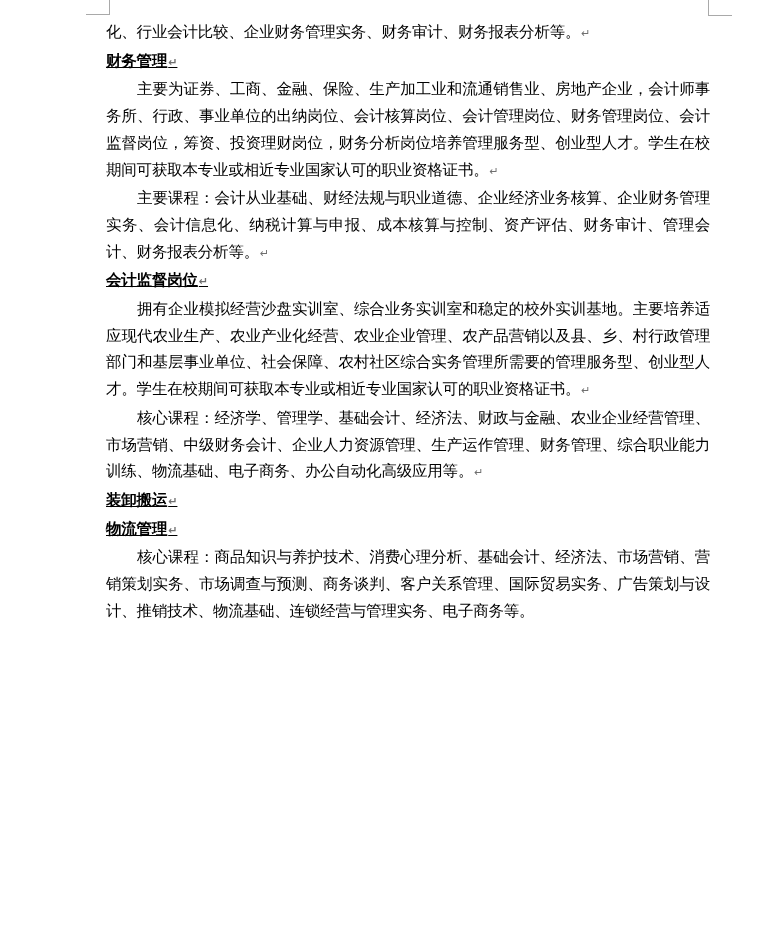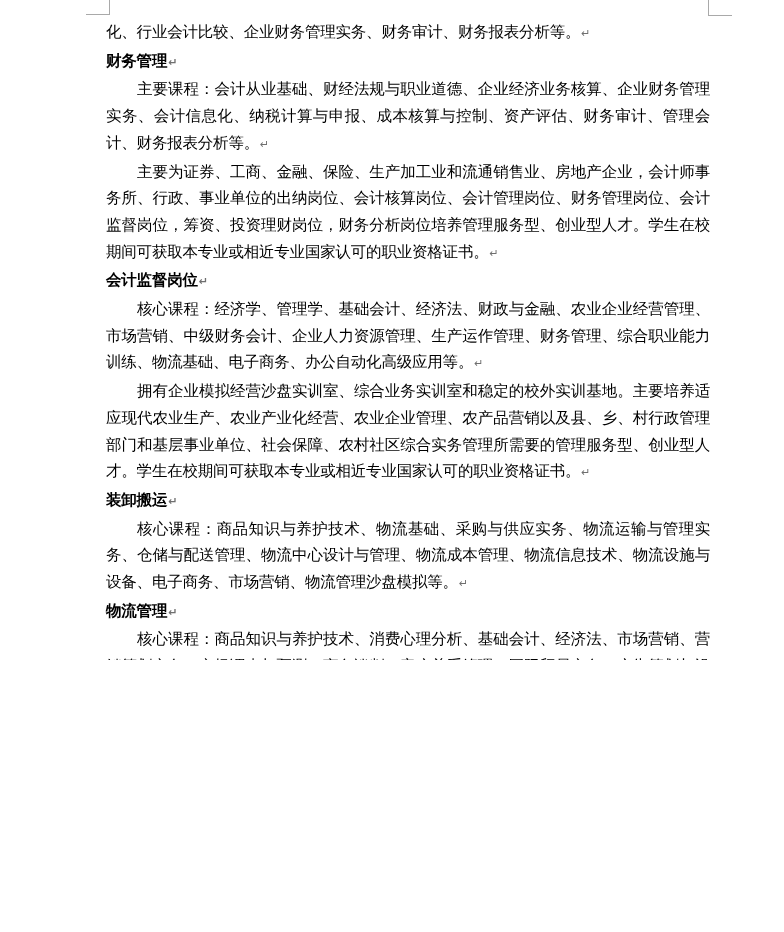--- a/index.html
+++ b/index.html
@@ -33,21 +33,21 @@
     font-size: 15.5px;
     line-height: 26.7px;
     text-align: justify;
     text-justify: inter-ideograph;
     letter-spacing: -0.2px;
     word-break: break-all;
   }
   .block { margin: 0; }
   .block.body { text-indent: 2em; }
   .block.continuation { text-indent: 0; }
-  .block.heading { font-weight: bold; text-indent: 0; }
+  .block.heading { font-weight: bold; text-indent: 0; text-decoration: underline; }
   .pmark {
     color: #6f6f6f;
     font-family: "DejaVu Sans", sans-serif;
     font-size: 11px;
     letter-spacing: 0;
     vertical-align: baseline;
     padding-left: 1px;
   }
 </style>
 </head>
@@ -59,34 +59,33 @@
   <div class="crop tl-h" style="background: rgb(169, 169, 169);"></div>
   <div class="crop tr-v" style="background: rgb(169, 169, 169);"></div>
   <div class="crop tr-h" style="background: rgb(169, 169, 169);"></div>
 
   <div class="content">
 
     <div class="block continuation"><span>化、行业会计比较、企业财务管理实务、财务审计、财务报表分析等。</span><span class="pmark" style="color: rgb(111, 111, 111);">↵</span></div>
 
     <div class="block heading"><span>财务管理</span><span class="pmark" style="color: rgb(111, 111, 111);">↵</span></div>
 
+    <div class="block body"><span>主要为证券、工商、金融、保险、生产加工业和流通销售业、房地产企业，会计师事务所、行政、事业单位的出纳岗位、会计核算岗位、会计管理岗位、财务管理岗位、会计监督岗位，筹资、投资理财岗位，财务分析岗位培养管理服务型、创业型人才。学生在校期间可获取本专业或相近专业国家认可的职业资格证书。</span><span class="pmark" style="color: rgb(111, 111, 111);">↵</span></div>
+
     <div class="block body"><span>主要课程：会计从业基础、财经法规与职业道德、企业经济业务核算、企业财务管理实务、会计信息化、纳税计算与申报、成本核算与控制、资产评估、财务审计、管理会计、财务报表分析等。</span><span class="pmark" style="color: rgb(111, 111, 111);">↵</span></div>
-
-    <div class="block body"><span>主要为证券、工商、金融、保险、生产加工业和流通销售业、房地产企业，会计师事务所、行政、事业单位的出纳岗位、会计核算岗位、会计管理岗位、财务管理岗位、会计监督岗位，筹资、投资理财岗位，财务分析岗位培养管理服务型、创业型人才。学生在校期间可获取本专业或相近专业国家认可的职业资格证书。</span><span class="pmark" style="color: rgb(111, 111, 111);">↵</span></div>
 
     <div class="block heading"><span>会计监督岗位</span><span class="pmark" style="color: rgb(111, 111, 111);">↵</span></div>
 
+    <div class="block body"><span>拥有企业模拟经营沙盘实训室、综合业务实训室和稳定的校外实训基地。主要培养适应现代农业生产、农业产业化经营、农业企业管理、农产品营销以及县、乡、村行政管理部门和基层事业单位、社会保障、农村社区综合实务管理所需要的管理服务型、创业型人才。学生在校期间可获取本专业或相近专业国家认可的职业资格证书。</span><span class="pmark" style="color: rgb(111, 111, 111);">↵</span></div>
+
     <div class="block body"><span>核心课程：经济学、管理学、基础会计、经济法、财政与金融、农业企业经营管理、市场营销、中级财务会计、企业人力资源管理、生产运作管理、财务管理、综合职业能力训练、物流基础、电子商务、办公自动化高级应用等。</span><span class="pmark" style="color: rgb(111, 111, 111);">↵</span></div>
-
-    <div class="block body"><span>拥有企业模拟经营沙盘实训室、综合业务实训室和稳定的校外实训基地。主要培养适应现代农业生产、农业产业化经营、农业企业管理、农产品营销以及县、乡、村行政管理部门和基层事业单位、社会保障、农村社区综合实务管理所需要的管理服务型、创业型人才。学生在校期间可获取本专业或相近专业国家认可的职业资格证书。</span><span class="pmark" style="color: rgb(111, 111, 111);">↵</span></div>
 
     <div class="block heading"><span>装卸搬运</span><span class="pmark" style="color: rgb(111, 111, 111);">↵</span></div>
 
 
-    <div class="block body"><span>核心课程：商品知识与养护技术、物流基础、采购与供应实务、物流运输与管理实务、仓储与配送管理、物流中心设计与管理、物流成本管理、物流信息技术、物流设施与设备、电子商务、市场营销、物流管理沙盘模拟等。</span><span class="pmark" style="color: rgb(111, 111, 111);">↵</span></div>
 
     <div class="block heading"><span>物流管理</span><span class="pmark" style="color: rgb(111, 111, 111);">↵</span></div>
 
 
     <div class="block body"><span>核心课程：商品知识与养护技术、消费心理分析、基础会计、经济法、市场营销、营销策划实务、市场调查与预测、商务谈判、客户关系管理、国际贸易实务、广告策划与设计、推销技术、物流基础、连锁经营与管理实务、电子商务等。</span></div>
 
   </div>
 </div>
 
 </body></html>

